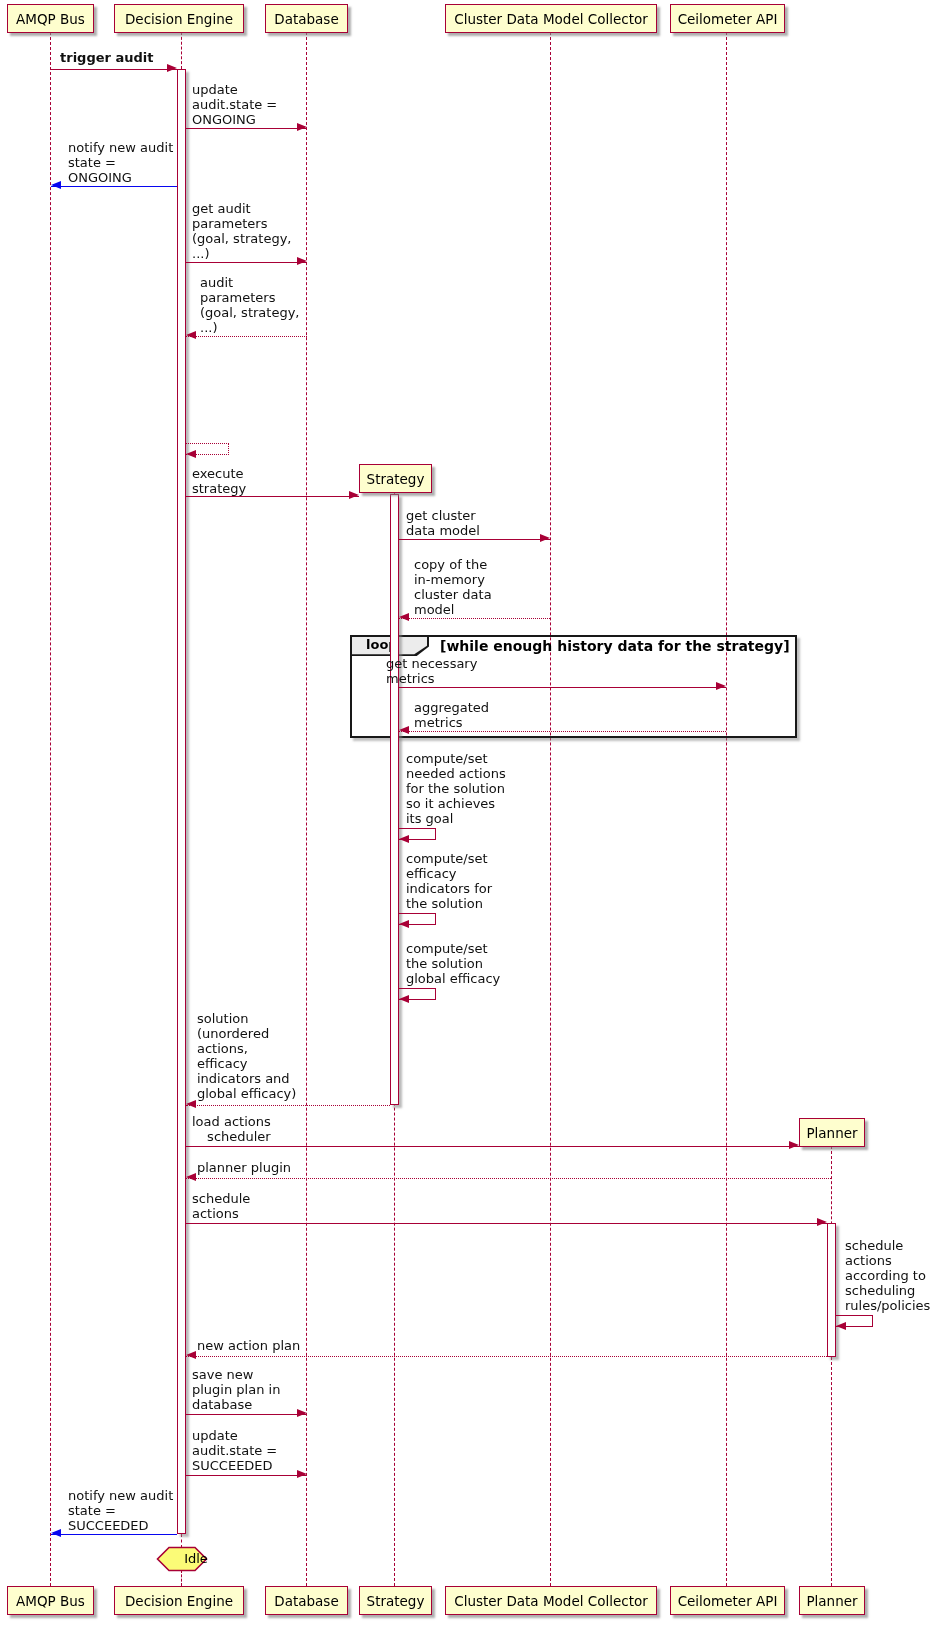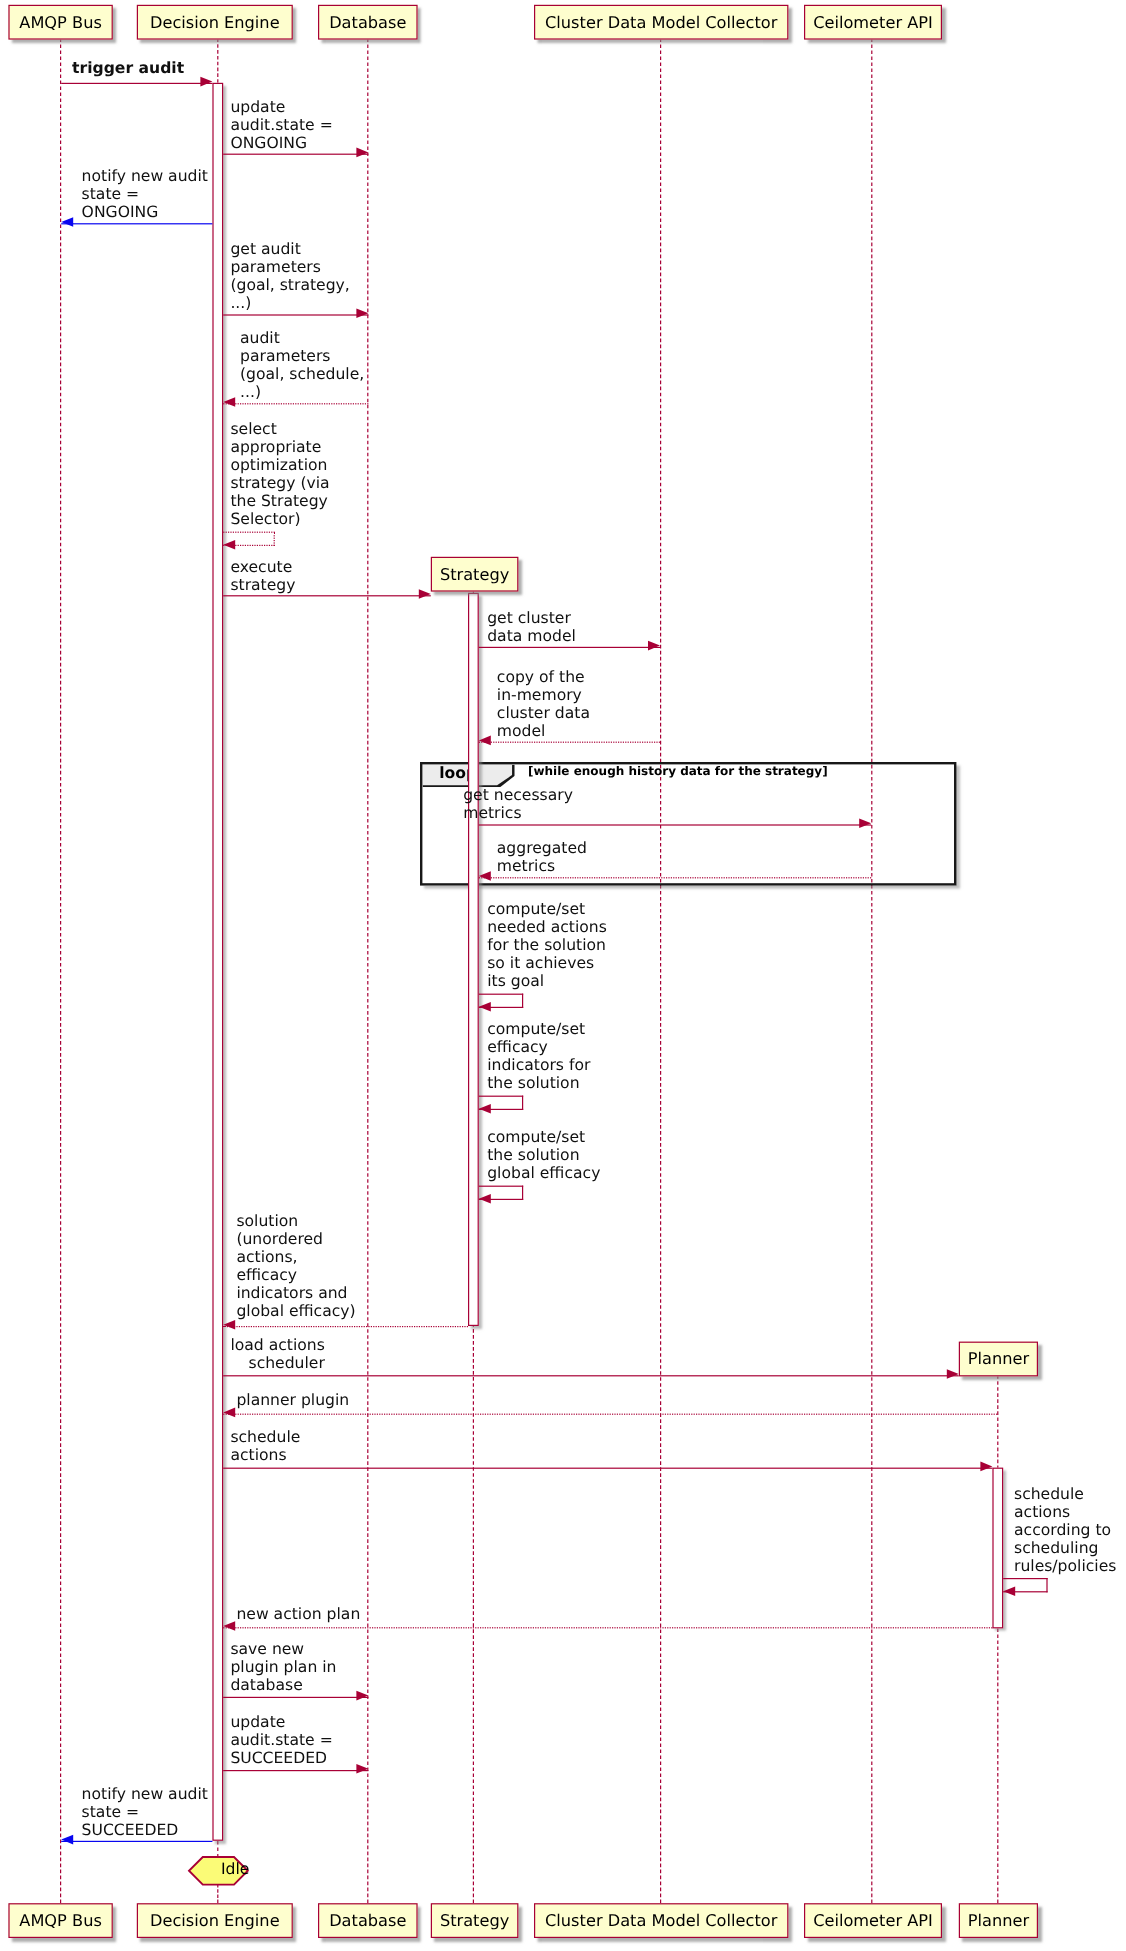--- a/index.html
+++ b/index.html
@@ -36,21 +36,21 @@
               border:1.3px solid #A80036; border-left:none; }
   .selfloop.dotted { border-style:dotted; border-left:none; border-width:1.1px; }
 
   .loop-frame { position:absolute; box-sizing:border-box; border:2px solid #181818;
                 box-shadow:3px 3px 2px rgba(130,130,130,0.5); }
   .loop-tab-outer { position:absolute; background:#181818;
                     clip-path:polygon(0 0,100% 0,100% 50%,84% 100%,0 100%); }
   .loop-tab-inner { position:absolute; background:#ECECEC;
                     clip-path:polygon(0 0,100% 0,100% 48%,83% 96%,0 96%); }
   .loop-op { position:absolute; font-size:13px; font-weight:bold; color:#000; }
-  .loop-cond { position:absolute; font-size:10px; font-weight:bold; color:#000;
+  .loop-cond { position:absolute; font-size:14px; font-weight:bold; color:#000;
                white-space:nowrap; }
 
   .hex-wrap { position:absolute; }
   .hex-label { position:absolute; font-size:13px; color:#000; text-align:center; }
 </style>
 </head>
 <body>
 
 <div id="stage">
 
@@ -92,31 +92,25 @@
 
   <div class="msg" style="left:192px;top:201px;">get audit
 parameters
 (goal, strategy,
 ...)</div>
   <div class="line" style="left:186px;top:262px;width:121px;"></div>
   <div class="ah-r" style="left:297px;top:257px;"></div>
 
   <div class="msg" style="left:200px;top:275px;">audit
 parameters
-(goal, schedule,
+(goal, strategy,
 ...)</div>
   <div class="line dotted" style="left:186px;top:336px;width:121px;"></div>
   <div class="ah-l" style="left:186px;top:331px;"></div>
 
-  <div class="msg" style="left:192px;top:351px;">select
-appropriate
-optimization
-strategy (via
-the Strategy
-Selector)</div>
   <div class="selfloop dotted" style="left:186px;top:443px;width:43px;height:12px;"></div>
   <div class="ah-l" style="left:186px;top:450px;"></div>
 
   <div class="msg" style="left:192px;top:466px;">execute
 strategy</div>
   <div class="line" style="left:186px;top:496px;width:173px;"></div>
   <div class="ah-r" style="left:349px;top:491px;"></div>
   <div class="pbox" style="left:359px;top:464px;width:73px;">
     <span>Strategy</span>
   </div>

